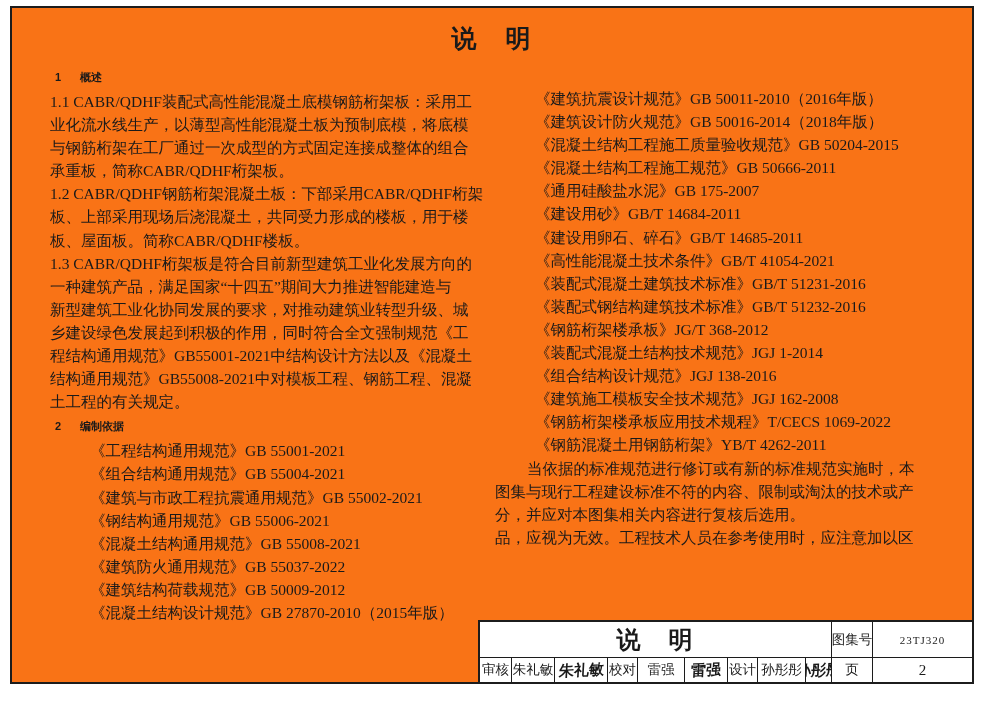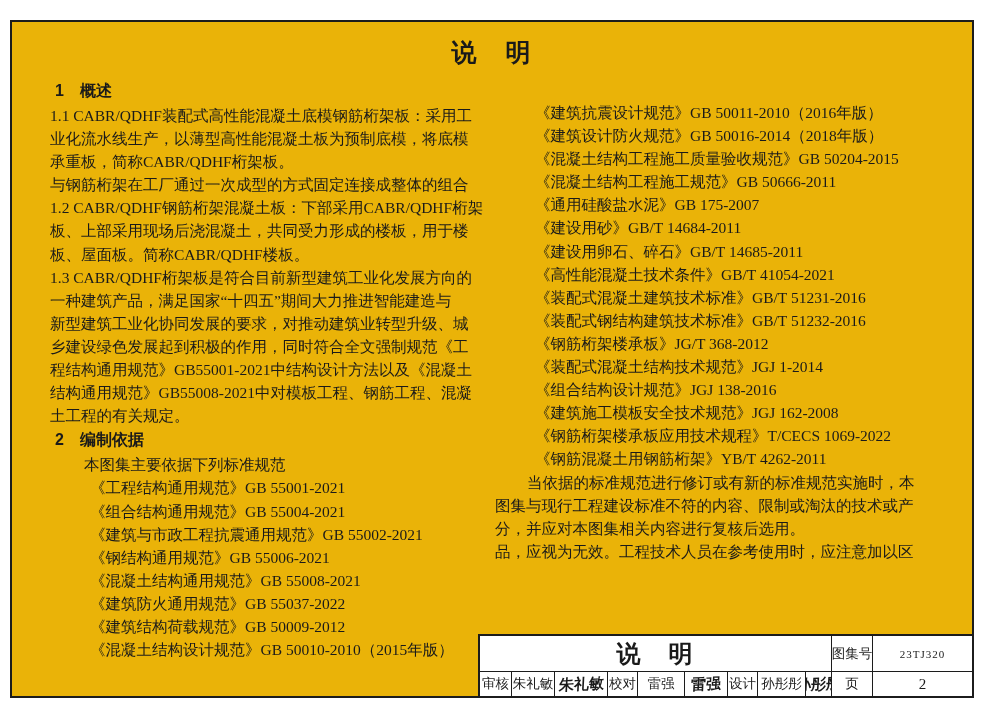--- a/index.html
+++ b/index.html
@@ -1,27 +1,27 @@
 <!DOCTYPE html>
 <html><head>
 <meta charset="utf-8">
 <style>
   html,body{margin:0;padding:0;background:#ffffff;}
   body{width:1000px;height:703px;position:relative;overflow:hidden;
        font-family:"Liberation Serif","DejaVu Serif",serif;color:#1a1a1a;}
-  .page-frame{position:absolute;left:10px;top:20px;width:964px;height:678px;
-       border:2px solid #1c1c1c;background:#eab308;box-sizing:border-box;}
+  .page-frame{position:absolute;left:10px;top:6px;width:964px;height:678px;
+       border:2px solid #1c1c1c;background:#f97316;box-sizing:border-box;}
   .doc-title{position:absolute;left:0;top:14px;width:100%;text-align:center;
        font-family:"Liberation Sans","DejaVu Sans",sans-serif;
        font-weight:bold;font-size:25px;letter-spacing:2px;}
   .col{position:absolute;font-size:15.5px;line-height:23.1px;}
   .col-left{left:38px;top:56px;width:450px;}
   .col-right{left:483px;top:79px;width:482px;}
   .line{white-space:nowrap;height:23.1px;overflow:visible;}
-  .sec-heading{height:26px;line-height:26px;font-weight:bold;font-size:16px;
+  .sec-heading{height:26px;line-height:26px;font-weight:bold;font-size:11px;
        font-family:"Liberation Sans","DejaVu Sans",sans-serif;white-space:nowrap;}
   .sec-num{display:inline-block;width:30px;padding-left:5px;box-sizing:border-box;}
   .intro-line{padding-left:34px;}
   .std-list .line{padding-left:40px;}
   .closing .line:first-child{padding-left:32px;}
   
   .title-block{position:absolute;right:0;bottom:0;width:494px;height:62px;
        border-top:2px solid #1c1c1c;border-left:2px solid #1c1c1c;box-sizing:border-box;
        display:grid;background:#fff;
        grid-template-columns:32px 43px 53px 30px 47px 43px 30px 48px 26px 41px 1fr;
@@ -47,50 +47,49 @@
 
   <div class="doc-title">说　明</div>
 
   <div class="col col-left">
     <div class="sec-heading">
       <span class="sec-num">1</span><span>概述</span>
     </div>
     <div>
         <div class="line">1.1 CABR/QDHF装配式高性能混凝土底模钢筋桁架板：采用工</div>
         <div class="line">业化流水线生产，以薄型高性能混凝土板为预制底模，将底模</div>
+        <div class="line">与钢筋桁架在工厂通过一次成型的方式固定连接成整体的组合</div>
         <div class="line">承重板，简称CABR/QDHF桁架板。</div>
-        <div class="line">与钢筋桁架在工厂通过一次成型的方式固定连接成整体的组合</div>
       </div>
     <div>
         <div class="line">1.2 CABR/QDHF钢筋桁架混凝土板：下部采用CABR/QDHF桁架</div>
         <div class="line">板、上部采用现场后浇混凝土，共同受力形成的楼板，用于楼</div>
         <div class="line">板、屋面板。简称CABR/QDHF楼板。</div>
       </div>
     <div>
         <div class="line">1.3 CABR/QDHF桁架板是符合目前新型建筑工业化发展方向的</div>
         <div class="line">一种建筑产品，满足国家“十四五”期间大力推进智能建造与</div>
         <div class="line">新型建筑工业化协同发展的要求，对推动建筑业转型升级、城</div>
         <div class="line">乡建设绿色发展起到积极的作用，同时符合全文强制规范《工</div>
         <div class="line">程结构通用规范》GB55001-2021中结构设计方法以及《混凝土</div>
         <div class="line">结构通用规范》GB55008-2021中对模板工程、钢筋工程、混凝</div>
         <div class="line">土工程的有关规定。</div>
       </div>
     <div class="sec-heading">
       <span class="sec-num">2</span><span>编制依据</span>
     </div>
-    <div class="line intro-line">本图集主要依据下列标准规范</div>
     <div class="std-list">
         <div class="line">《工程结构通用规范》GB 55001-2021</div>
         <div class="line">《组合结构通用规范》GB 55004-2021</div>
         <div class="line">《建筑与市政工程抗震通用规范》GB 55002-2021</div>
         <div class="line">《钢结构通用规范》GB 55006-2021</div>
         <div class="line">《混凝土结构通用规范》GB 55008-2021</div>
         <div class="line">《建筑防火通用规范》GB 55037-2022</div>
         <div class="line">《建筑结构荷载规范》GB 50009-2012</div>
-        <div class="line">《混凝土结构设计规范》GB 50010-2010（2015年版）</div>
+        <div class="line">《混凝土结构设计规范》GB 27870-2010（2015年版）</div>
       </div>
   </div>
 
   <div class="col col-right">
     <div class="std-list">
         <div class="line">《建筑抗震设计规范》GB 50011-2010（2016年版）</div>
         <div class="line">《建筑设计防火规范》GB 50016-2014（2018年版）</div>
         <div class="line">《混凝土结构工程施工质量验收规范》GB 50204-2015</div>
         <div class="line">《混凝土结构工程施工规范》GB 50666-2011</div>
         <div class="line">《通用硅酸盐水泥》GB 175-2007</div>

